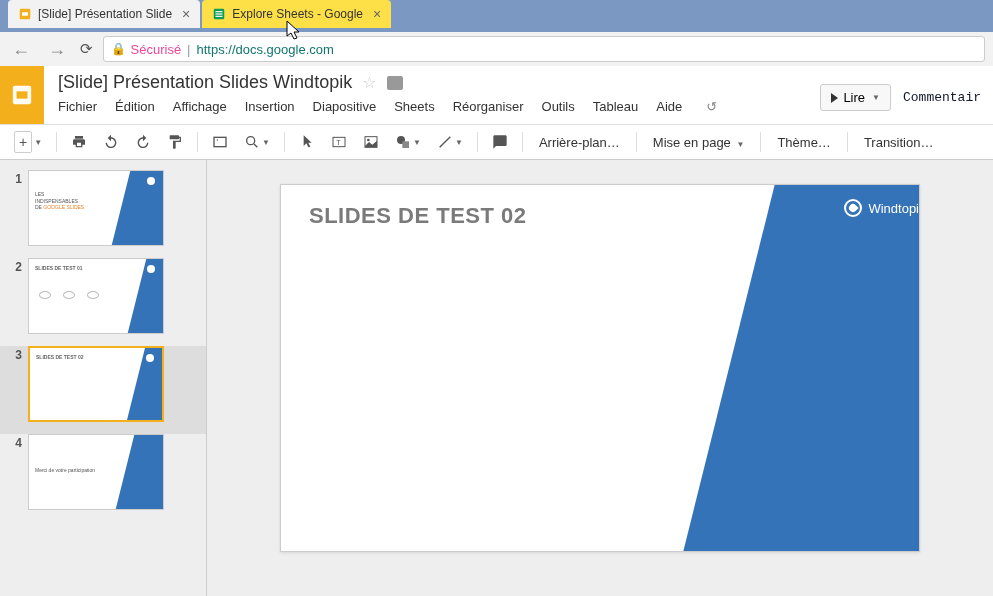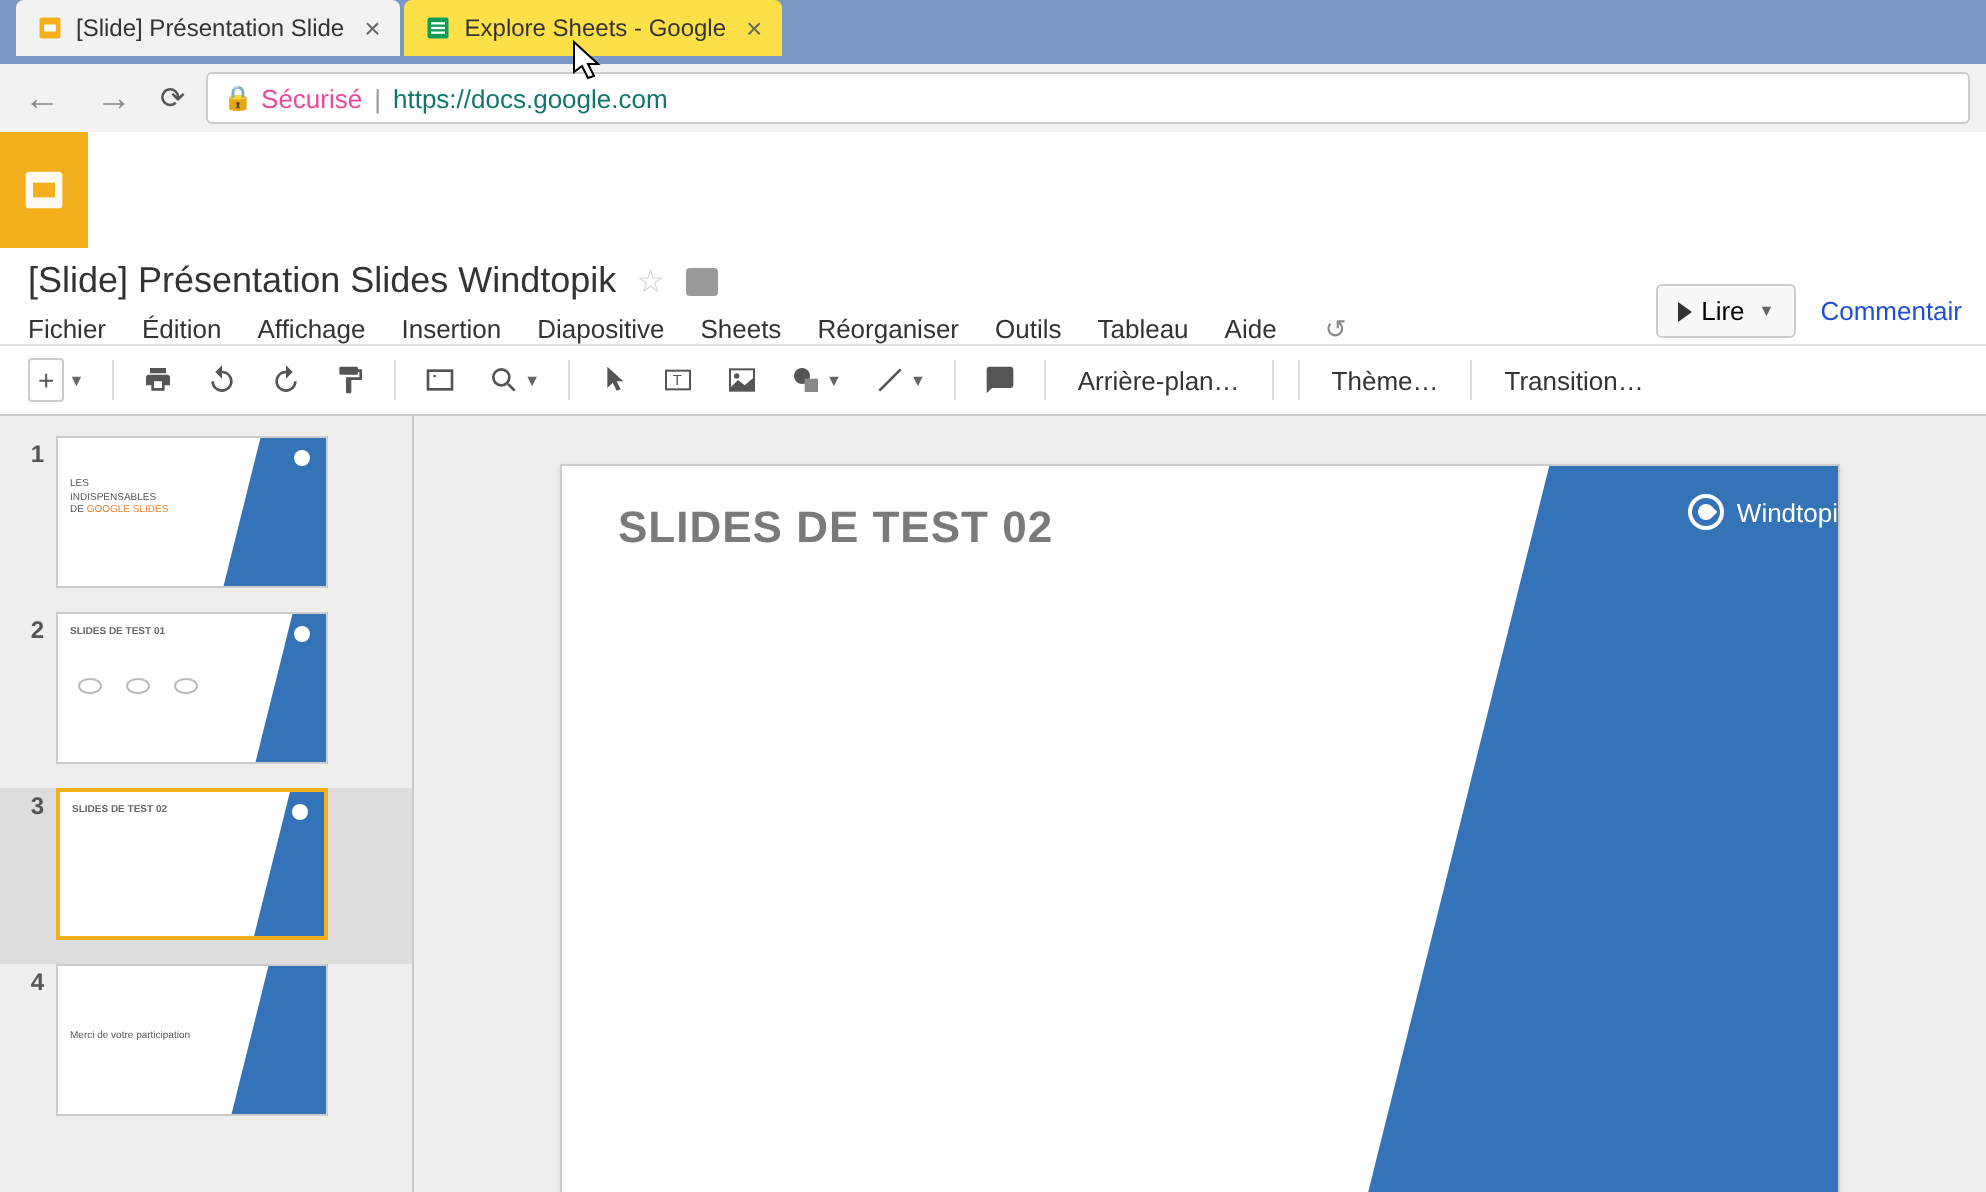--- a/index.html
+++ b/index.html
@@ -17,36 +17,36 @@
 .nav-arrow { color: #888; font-size: 18px; padding: 0 4px; }
 .nav-reload { color: #555; font-size: 15px; }
 .addr-bar { flex: 1; display: flex; align-items: center; background: #fff; border: 1px solid #ccc; border-radius: 3px; height: 26px; padding: 0 8px; font-size: 13px; overflow: hidden; }
 .lock { color: #0a7c3f; font-size: 12px; margin-right: 4px; }
 .secure { color: #ec4899; font-size: 13px; margin-right: 6px; }
 .addr-sep { color: #999; margin-right: 6px; }
 .url-dark { color: #0f766e; }
 .url-light { color: #888; }
 
 
-.app-row { display: flex; flex-direction: column; }
+.app-row { display: flex; }
 .app-logo { width: 44px; height: 58px; background: #f3b01c; display: flex; align-items: center; justify-content: center; }
 .app-logo svg { width: 22px; height: 22px; }
 .app-head { flex: 1; padding: 6px 10px 0 14px; display: flex; align-items: flex-start; }
 .app-title-block { flex: 1; }
 .doc-title { font-size: 18px; color: #333; display: flex; align-items: center; gap: 10px; }
 .star { color: #ccc; font-size: 16px; }
 .folder { width: 16px; height: 14px; background: #999; border-radius: 2px; }
 .menubar { display: flex; gap: 18px; font-size: 13px; color: #333; margin-top: 6px; }
 .menubar span { cursor: pointer; }
 .menu-extra { color: #888; }
 .menu-history { color: #888; margin-left: 6px; }
 .head-right { display: flex; align-items: center; gap: 10px; margin-top: 12px; }
 .present-btn { border: 1px solid #ccc; border-radius: 3px; padding: 5px 10px; font-size: 13px; display: flex; align-items: center; gap: 5px; background: #f8f8f8; cursor: pointer; }
 .play-tri { width: 0; height: 0; border-left: 7px solid #333; border-top: 5px solid transparent; border-bottom: 5px solid transparent; }
-.comment-btn { font-size: 13px; color: #1d4ed8; padding: 5px 2px; }
+.comment-btn { font-size: 13px; color: #0f172a; padding: 5px 2px; font-family: Liberation Mono, monospace; }
 
 
 .toolbar { border-top: 1px solid #e0e0e0; border-bottom: 1px solid #ccc; height: 36px; display: flex; align-items: center; padding: 0 8px; gap: 4px; font-size: 13px; color: #333; }
 .tb-btn { padding: 4px 6px; cursor: pointer; display: flex; align-items: center; color: #555; }
 .tb-btn svg { width: 16px; height: 16px; }
 .tb-sep { width: 1px; height: 20px; background: #ddd; margin: 0 4px; }
 .tb-text { padding: 4px 8px; cursor: pointer; }
 .dd-arrow { font-size: 8px; margin-left: 2px; color: #666; }
 .plus-box { border: 1px solid #ccc; padding: 2px 4px; font-size: 14px; border-radius: 2px; }
 
@@ -230,20 +230,21 @@
     </span>
   <span class="tb-sep"></span>
   <span class="tb-btn">
       <svg viewBox="0 0 24 24">
         <path fill="#555" d="M20 2H4c-1.1 0-2 .9-2 2v18l4-4h14c1.1 0 2-.9 2-2V4c0-1.1-.9-2-2-2z"></path>
       </svg>
     </span>
   <span class="tb-sep"></span>
   <span class="tb-text">Arrière-plan…</span>
   <span class="tb-sep"></span>
+  <span class="tb-text"><span>Mise en page</span> <span class="dd-arrow">▼</span></span>
   <span class="tb-sep"></span>
   <span class="tb-text">Thème…</span>
   <span class="tb-sep"></span>
   <span class="tb-text">Transition…</span>
 </div>
 
 <div class="main">
   <div class="thumbs">
 
     <div class="thumb-row">

